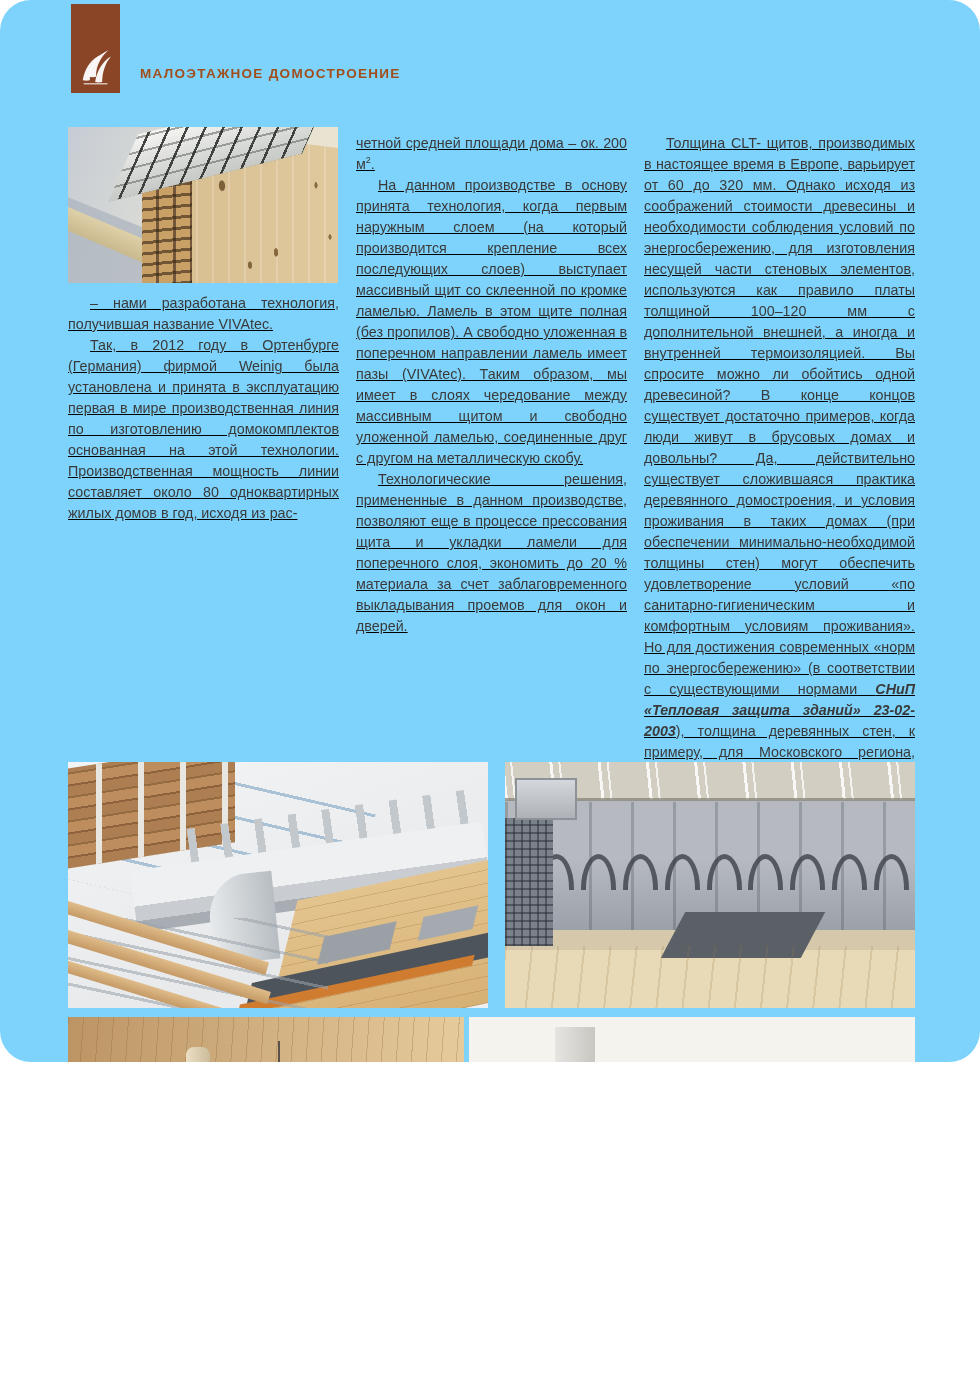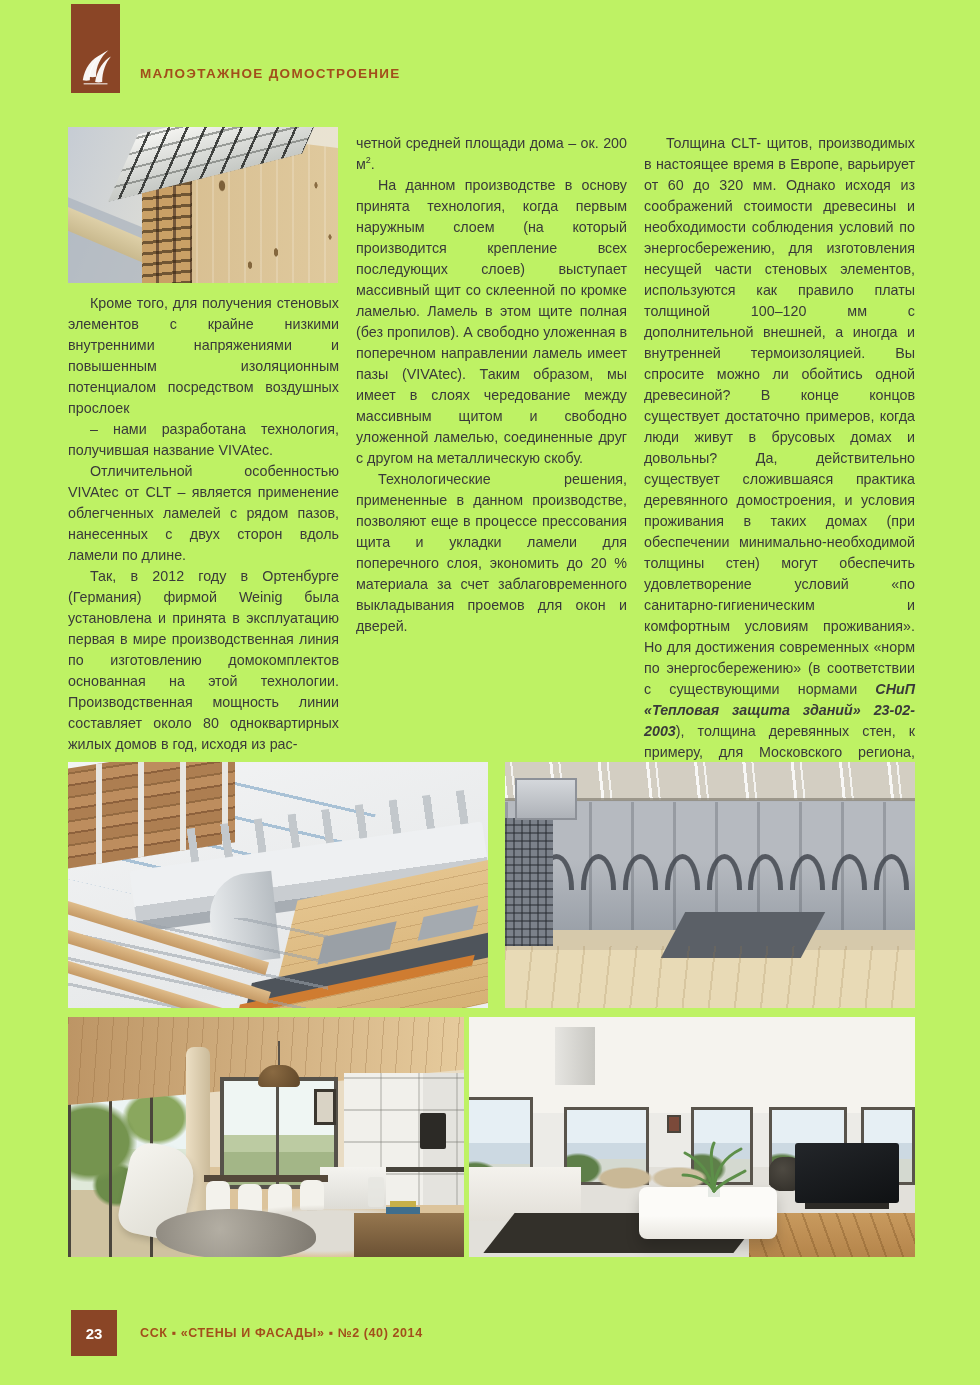--- a/index.html
+++ b/index.html
@@ -1,27 +1,27 @@
 <!DOCTYPE html>
 <html lang="ru"><head>
 <meta charset="utf-8">
 <style>
   html,body{margin:0;padding:0;background:#ffffff;}
   body{font-family:"Liberation Sans","DejaVu Sans",sans-serif;}
-  .page{position:relative;width:980px;height:1385px;background:#bef264;overflow:hidden;}
+  .page{position:relative;width:980px;height:1062px;background:#7dd3fc;overflow:hidden;border-radius:31px;}
 
   
   .logo{position:absolute;left:71px;top:4px;width:49px;height:89px;background:#8a4526;
         display:flex;align-items:flex-end;justify-content:center;padding-bottom:5px;box-sizing:border-box;}
   .section-title{position:absolute;left:140px;top:66px;font-size:13.5px;font-weight:bold;
         letter-spacing:1.3px;color:#a24e1b;}
 
   
   .columns{position:absolute;left:68px;top:127px;width:847px;display:flex;gap:17px;}
-  .col{width:271px;box-sizing:border-box;}
+  .col{width:271px;box-sizing:border-box;text-decoration:underline;}
   .col.pt{padding-top:6px;}
   p.para{margin:0;font-size:14.3px;line-height:21px;text-align:justify;color:#3a3a3a;}
   p.para.indent{text-indent:22px;}
   .bi{font-weight:bold;font-style:italic;}
   sup{font-size:9px;line-height:0;}
 
   
   .photo{position:relative;overflow:hidden;background:#dfe3e6;}
   .photo .ph{position:absolute;}
 
@@ -190,23 +190,21 @@
   <div class="columns">
     <div class="col">
       <div class="photo clt">
         <div class="ph clt-shadow"></div>
         <div class="ph clt-board"></div>
         <div class="ph clt-front"></div>
         <div class="ph clt-edge"></div>
         <div class="ph clt-metal"></div>
       </div>
       <div>
-          <p class="para indent"><span>Кроме того, для получения стеновых элементов с крайне низкими внутренними напряжениями и повышенным изоляционным потенциалом посредством воздушных прослоек</span></p>
           <p class="para indent"><span>– нами разработана технология, получившая название VIVAtec.</span></p>
-          <p class="para indent"><span>Отличительной особенностью VIVAtec от CLT – является применение облегченных ламелей с рядом пазов, нанесенных с двух сторон вдоль ламели по длине.</span></p>
           <p class="para indent"><span>Так, в 2012 году в Ортенбурге (Германия) фирмой Weinig была установлена и принята в эксплуатацию первая в мире производственная линия по изготовлению домокомплектов основанная на этой технологии. Производственная мощность линии составляет около 80 одноквартирных жилых домов в год, исходя из рас-</span></p>
         </div>
     </div>
     <div class="col pt">
         <p class="para"><span>четной средней площади дома – ок. 200 м</span><sup>2</sup><span>.</span></p>
         <p class="para indent"><span>На данном производстве в основу принята технология, когда первым наружным слоем (на который производится крепление всех последующих слоев) выступает массивный щит со склеенной по кромке ламелью. Ламель в этом щите полная (без пропилов). А свободно уложенная в поперечном направлении ламель имеет пазы (VIVAtec). Таким образом, мы имеет в слоях чередование между массивным щитом и свободно уложенной ламелью, соединенные друг с другом на металлическую скобу.</span></p>
         <p class="para indent"><span>Технологические решения, примененные в данном производстве, позволяют еще в процессе прессования щита и укладки ламели для поперечного слоя, экономить до 20 % материала за счет заблаговременного выкладывания проемов для окон и дверей.</span></p>
       </div>
     <div class="col pt">
         <p class="para indent"><span>Толщина CLT- щитов, производимых в настоящее время в Европе, варьирует от 60 до 320 мм. Однако исходя из соображений стоимости древесины и необходимости соблюдения условий по энергосбережению, для изготовления несущей части стеновых элементов, используются как правило платы толщиной 100–120 мм с дополнительной внешней, а иногда и внутренней термоизоляцией. Вы спросите можно ли обойтись одной древесиной? В конце концов существует достаточно примеров, когда люди живут в брусовых домах и довольны? Да, действительно существует сложившаяся практика деревянного домостроения, и условия проживания в таких домах (при обеспечении минимально-необходимой толщины стен) могут обеспечить удовлетворение условий «по санитарно-гигиеническим и комфортным условиям проживания». Но для достижения современных «норм по энергосбережению» (в соответствии с существующими нормами </span><span class="bi">СНиП «Тепловая защита зданий» 23-02-2003</span><span>), толщина деревянных стен, к примеру, для Московского региона, должна быть не менее 500 мм. Учитывая возможности стан-</span></p>

